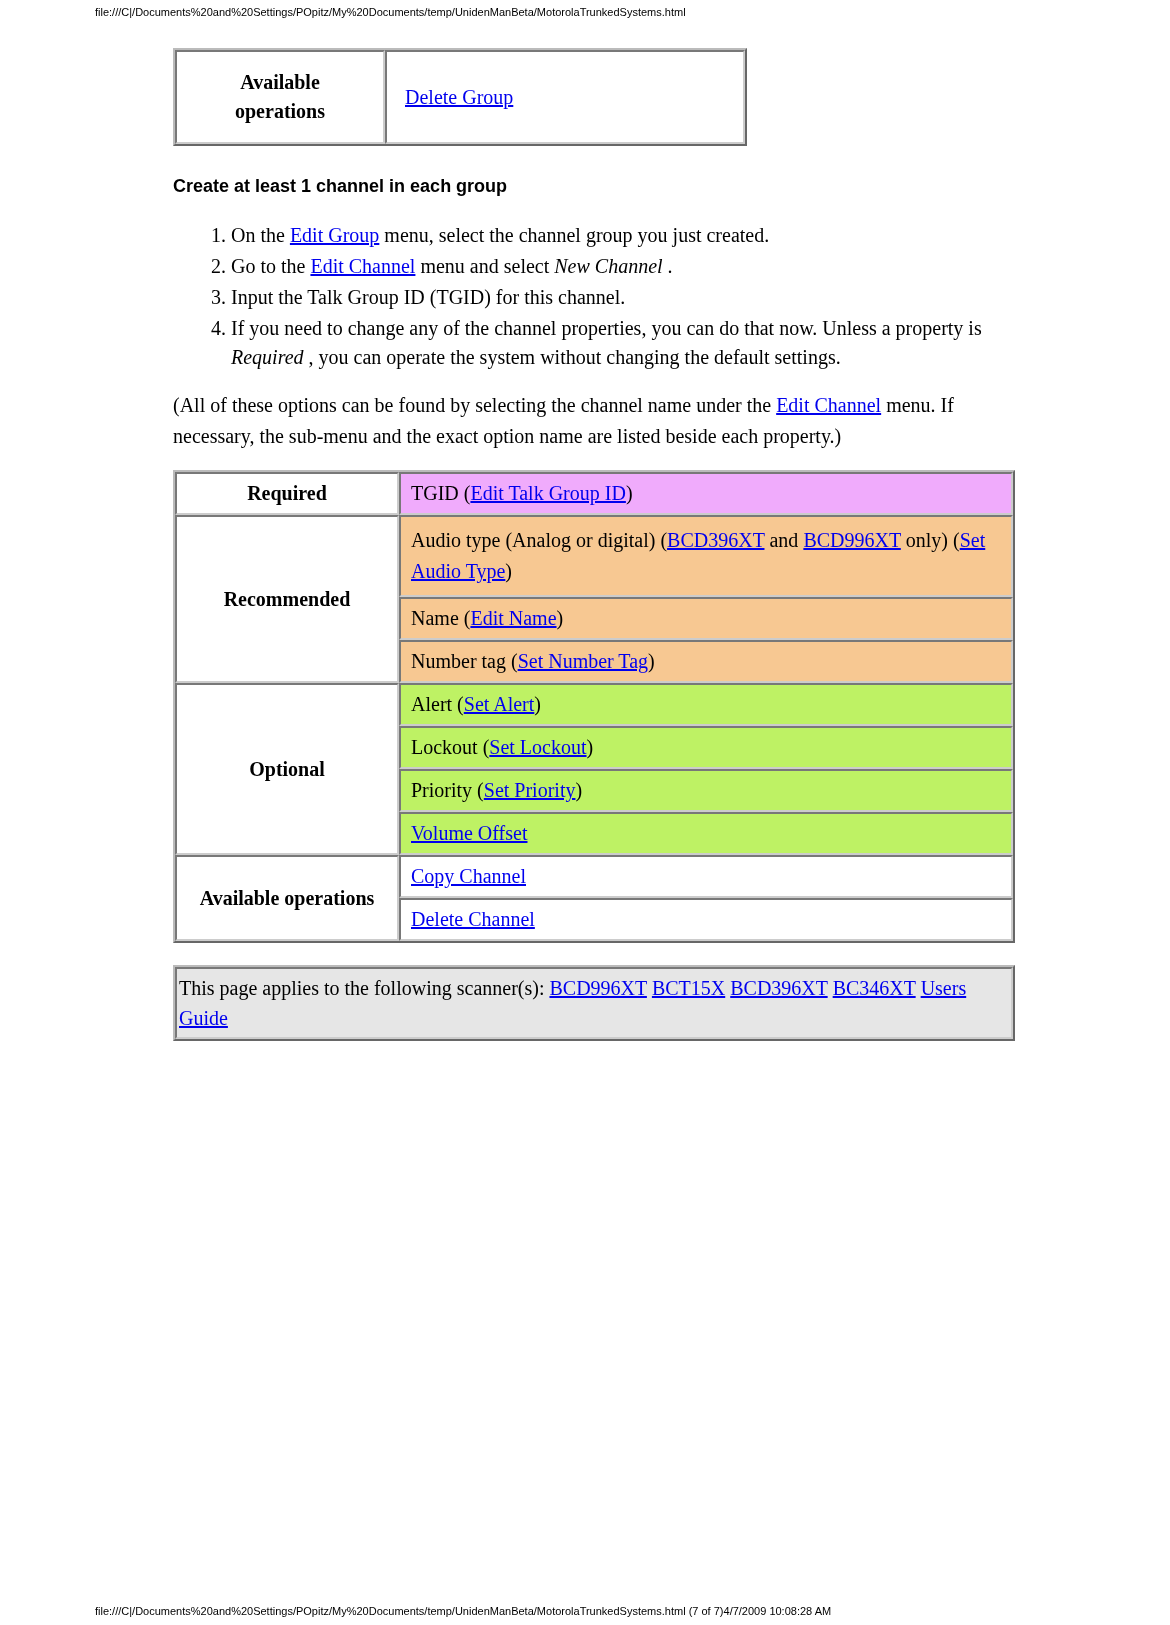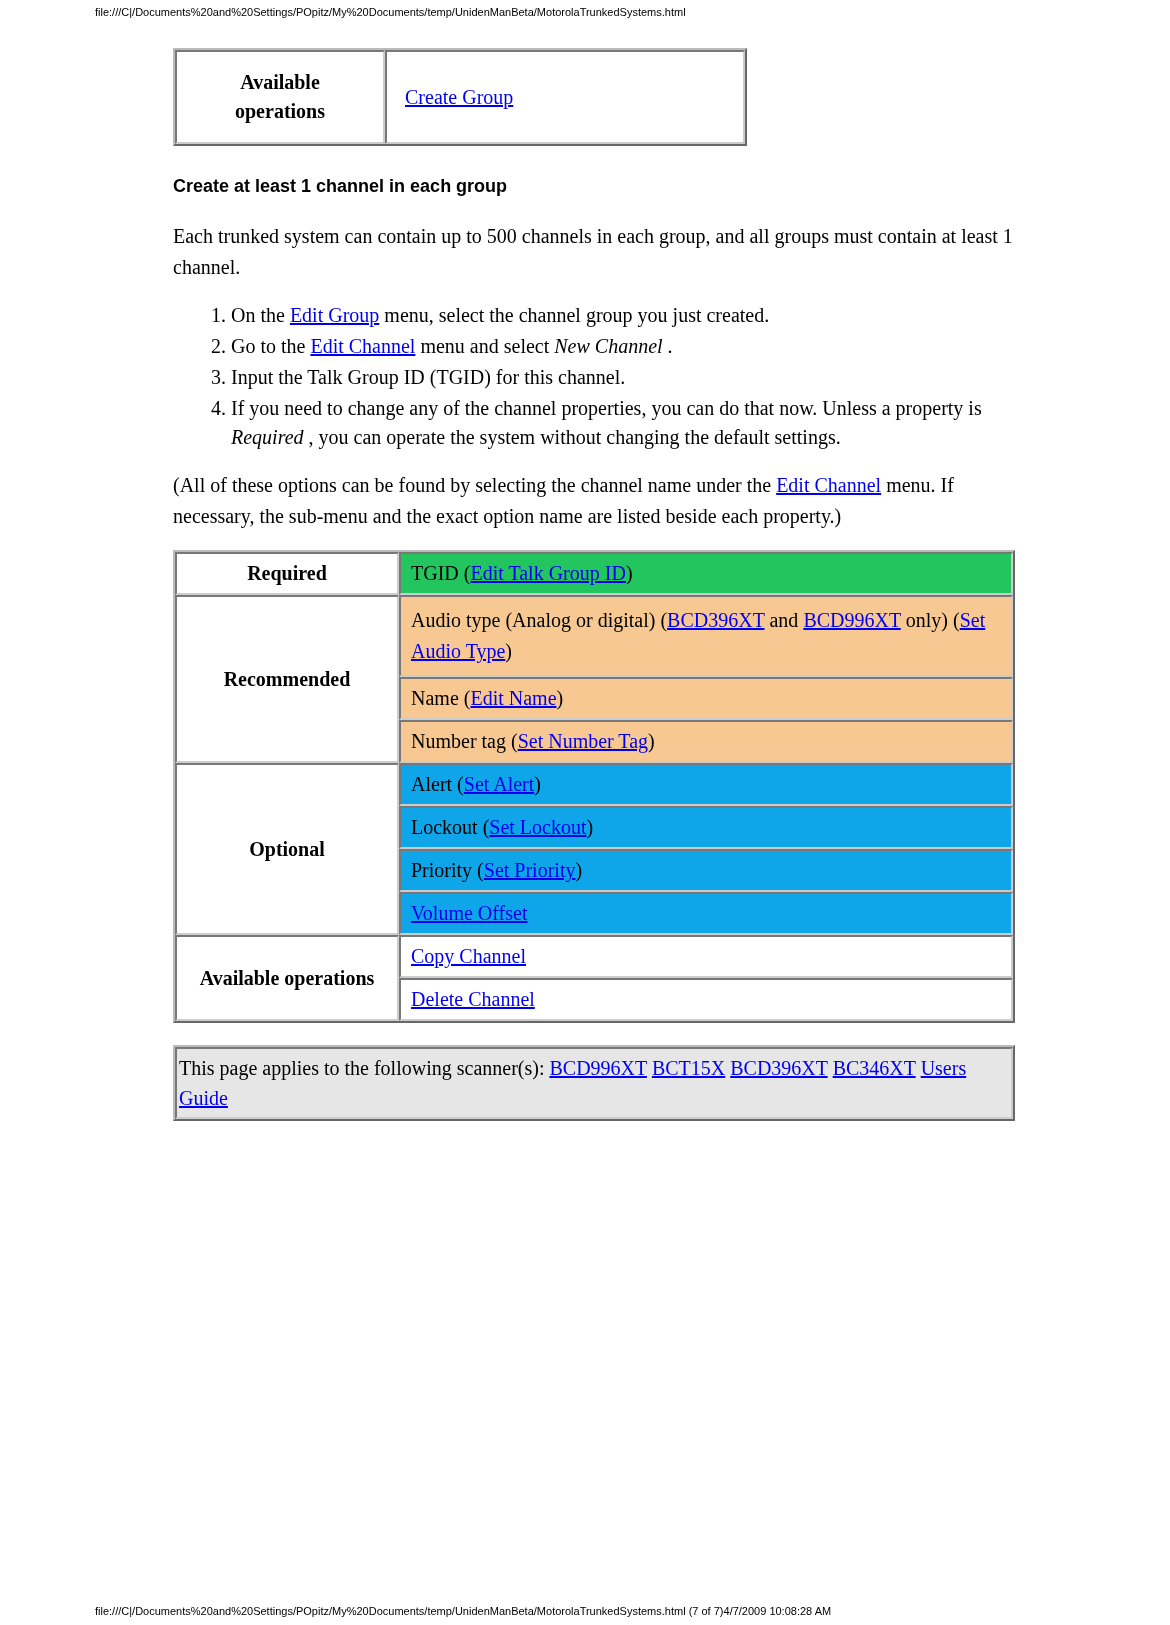--- a/index.html
+++ b/index.html
@@ -99,23 +99,23 @@
     text-align: center;
     font-weight: bold;
     width: 170px;
     line-height:1.45;
   }
   .small-table td {
     width: 320px;
   }
 
   
-  .bg-green  { background: #22c55e; }
+  .bg-green  { background: #f0abfc; }
   .bg-orange { background: #f7c892; }
-  .bg-pink   { background: #0ea5e9; }
+  .bg-pink   { background: #bef264; }
   .bg-white  { background: #ffffff; }
 
   .line-tall { line-height: 1.55; }
 
   table.footer {
     width: 100%;
     border: 2px outset #bbb;
     border-collapse: separate;
     border-spacing: 0;
   }
@@ -134,29 +134,28 @@
 
   <div class="url-top">file:///C|/Documents%20and%20Settings/POpitz/My%20Documents/temp/UnidenManBeta/MotorolaTrunkedSystems.html</div>
 
   <div class="content">
 
     <table class="small-table">
       <tbody>
           <tr>
         <th>Available operations</th>
         <td>
-          <a class="link">Create Group</a>
+          <a class="link">Delete Group</a>
         </td>
       </tr>
     </tbody>
       </table>
 
     <h3 class="section">Create at least 1 channel in each group</h3>
 
-    <p class="body">Each trunked system can contain up to 500 channels in each group, and all groups must contain at least 1 channel.</p>
 
     <ol class="steps">
       <li>
         <span>On the </span><a class="link">Edit Group</a><span> menu, select the channel group you just created.</span>
       </li>
       <li>
         <span>Go to the </span><a class="link">Edit Channel</a><span> menu and select </span><em>New Channel</em><span> .</span>
       </li>
       <li>Input the Talk Group ID (TGID) for this channel.</li>
       <li>

